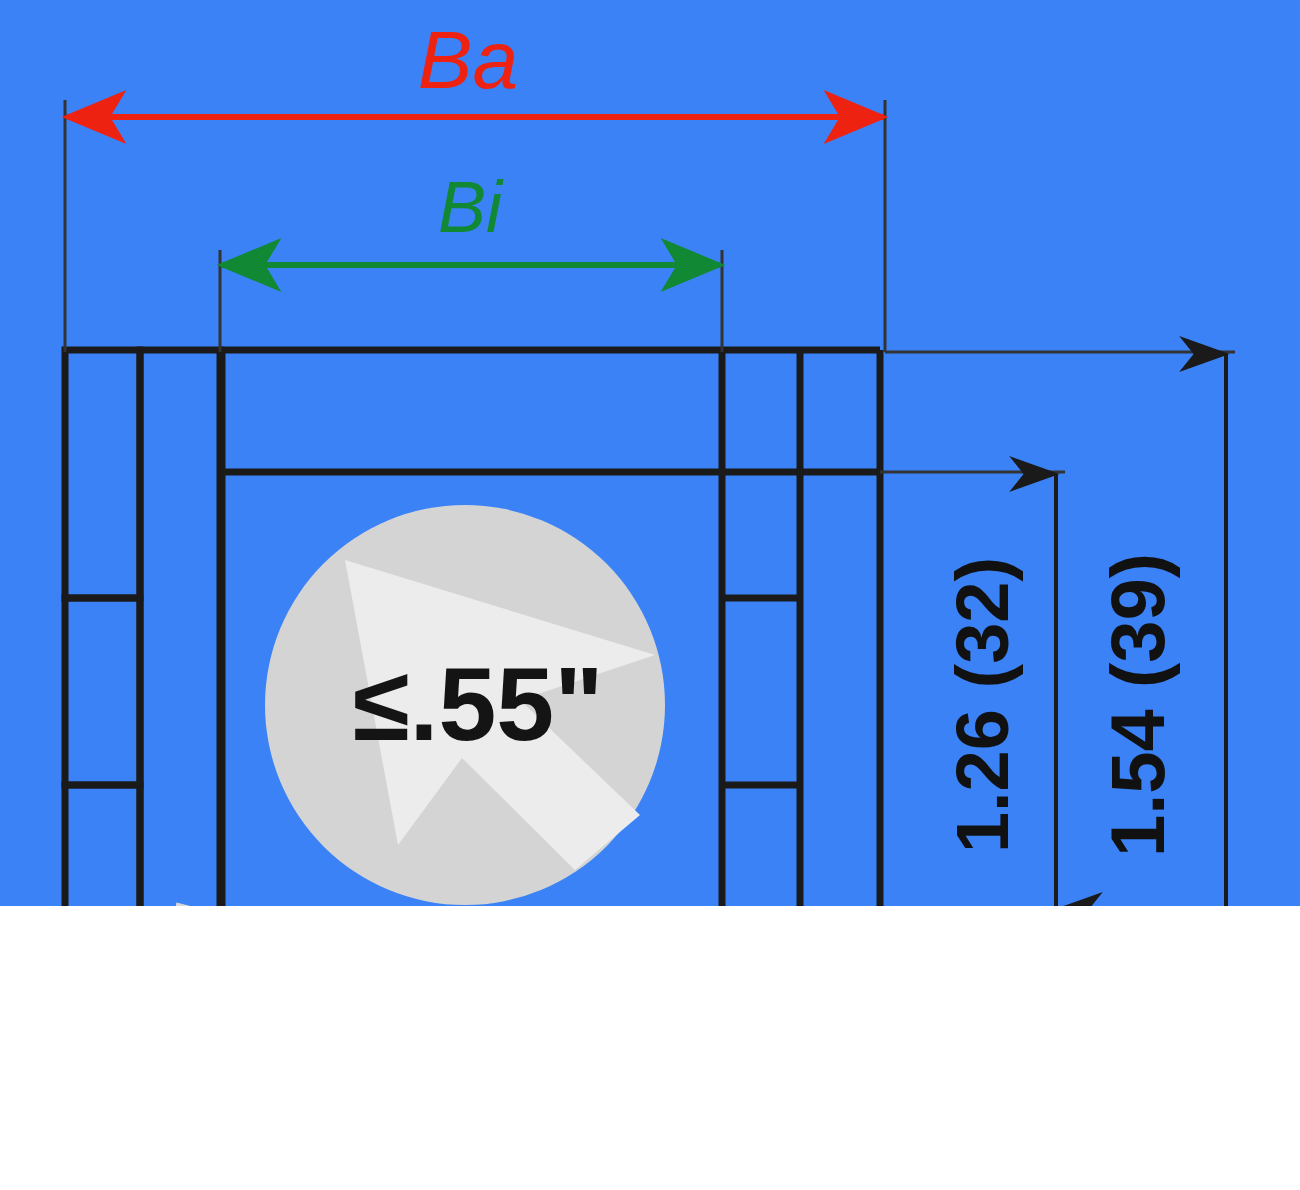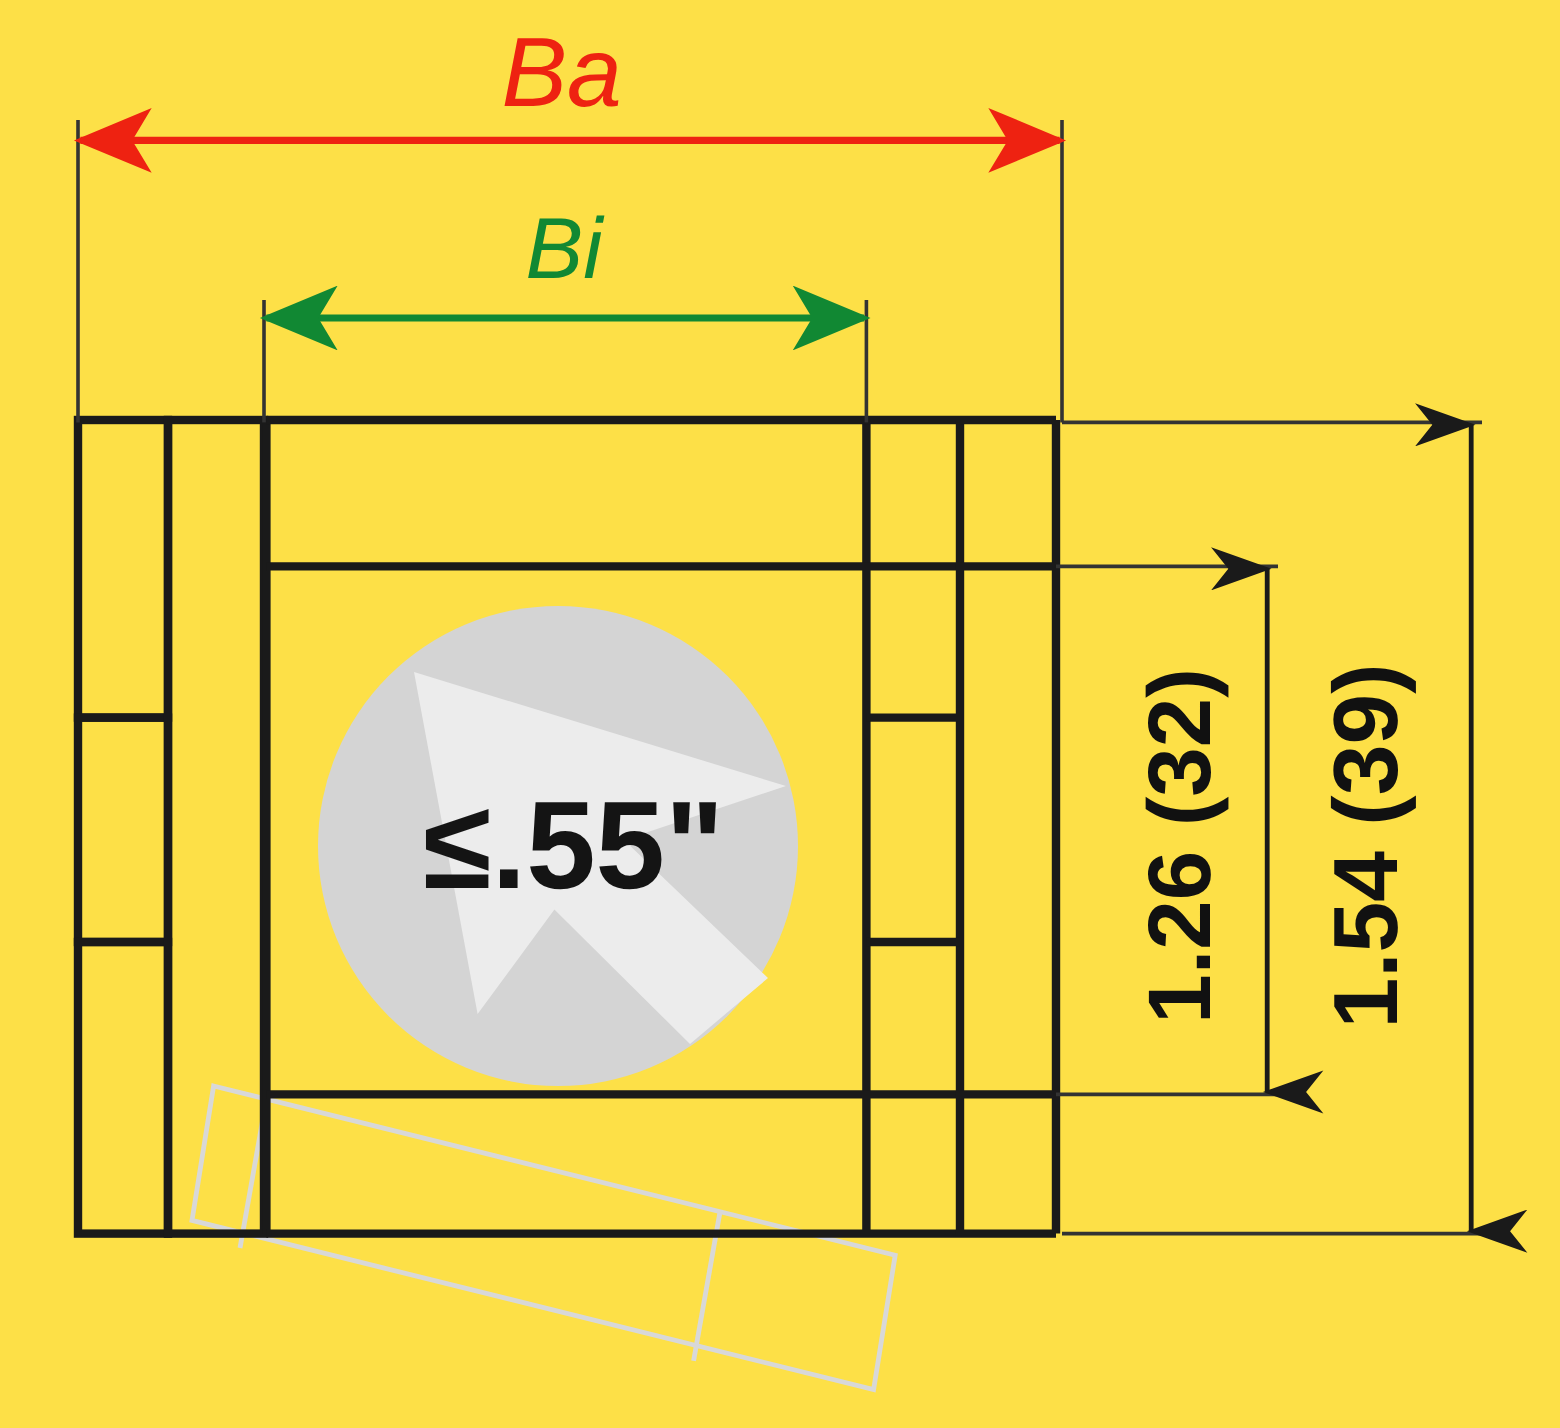--- a/index.html
+++ b/index.html
@@ -6,22 +6,22 @@
     margin: 0;
     padding: 0;
     background: #ffffff;
   }
   body {
     font-family: "Liberation Sans", sans-serif;
   }
   #drawing-root {
     position: relative;
     width: 1300px;
-    height: 1190px;
-    background: #fde047;
+    height: 906px;
+    background: #3b82f6;
     overflow: hidden;
   }
   #drawing-svg {
     position: absolute;
     left: 0;
     top: 0;
     width: 1300px;
     height: 1190px;
   }
   .lbl {

